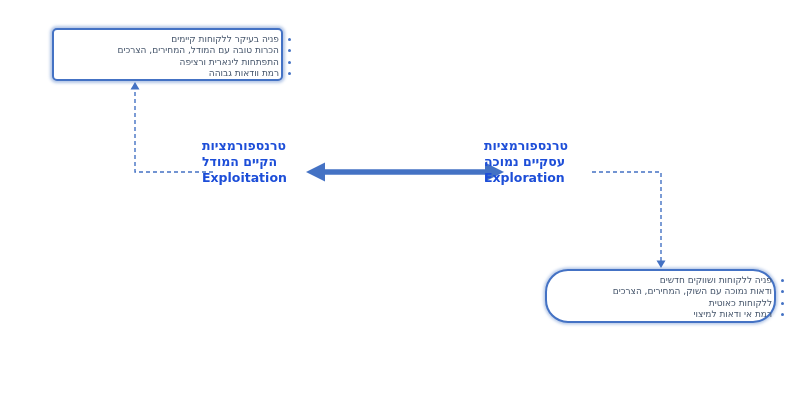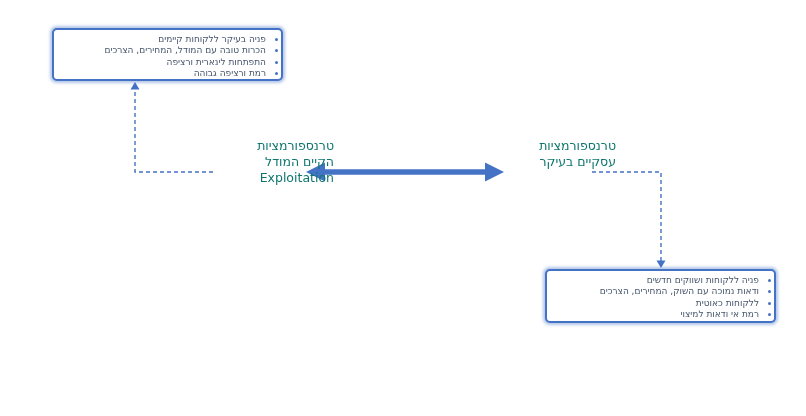--- a/index.html
+++ b/index.html
@@ -8,34 +8,34 @@
     overflow:hidden; font-family:"DejaVu Sans", sans-serif;
   }
   .connector-layer { position:absolute; left:0; top:0; width:806px; height:416px; }
 
   .note-box {
     position:absolute; box-sizing:border-box; background:#ffffff;
     border:2px solid #4472C4; border-radius:5px;
     box-shadow:0 0 3px 1.5px rgba(68,114,196,0.40);
   }
   .note-box ul {
-    margin:0; padding:4px 15px 0 4px;
+    margin:0; padding:4px 2px 0 4px;
     direction:rtl; unicode-bidi:embed;
   }
   .note-box li {
     font-size:9px; line-height:11.4px; color:#44546A; list-style:disc outside;
   }
   .note-box li::marker { color:#4472C4; font-size:9px; }
 
   .exploitation-box { left:52px; top:28px; width:231px; height:53px; }
-  .exploration-box  { left:545px; top:269px; width:231px; height:54px; }
+  .exploration-box  { left:545px; top:269px; width:231px; height:54px;border-radius:23px; }
 
   .big-label {
-    position:absolute; width:132px; text-align:right;
-    font-weight:normal; font-size:12.5px; line-height:16px; color:#0f766e;
+    position:absolute; width:132px; text-align:left;
+    font-weight:bold; font-size:12.5px; line-height:16px; color:#1d4ed8;
   }
   .big-label .heb { direction:rtl; unicode-bidi:embed; }
   .exploitation-label { left:202px; top:138px; }
   .exploration-label  { left:484px; top:138px; }
 </style>
 </head>
 <body>
 
 <div class="canvas">
 
@@ -56,37 +56,38 @@
       <polygon points="306,172 325,162.5 325,181.5" fill="#4472C4"></polygon>
       <polygon points="504,172 485,162.5 485,181.5" fill="#4472C4"></polygon>
     </g>
   </svg>
 
   <div class="note-box exploitation-box">
     <ul>
       <li>פניה בעיקר ללקוחות קיימים</li>
       <li>הכרות טובה עם המודל, המחירים, הצרכים</li>
       <li>התפתחות לינארית ורציפה</li>
-      <li>רמת ורציפה גבוהה</li>
+      <li>רמת וודאות גבוהה</li>
     </ul>
   </div>
 
   <div class="note-box exploration-box">
     <ul>
       <li>פניה ללקוחות ושווקים חדשים</li>
       <li>ודאות נמוכה עם השוק, המחירים, הצרכים</li>
       <li>ללקוחות כאוטית</li>
       <li>רמת אי ודאות למיצוי</li>
     </ul>
   </div>
 
   <div class="big-label exploitation-label">
     <div class="heb">טרנספורמציות</div>
     <div class="heb">הקיים המודל</div>
     <div class="eng">Exploitation</div>
   </div>
 
   <div class="big-label exploration-label">
     <div class="heb">טרנספורמציות</div>
-    <div class="heb">עסקיים בעיקר</div>
+    <div class="heb">עסקיים נמוכה</div>
+    <div class="eng">Exploration</div>
   </div>
 
 </div>
 
 </body></html>

